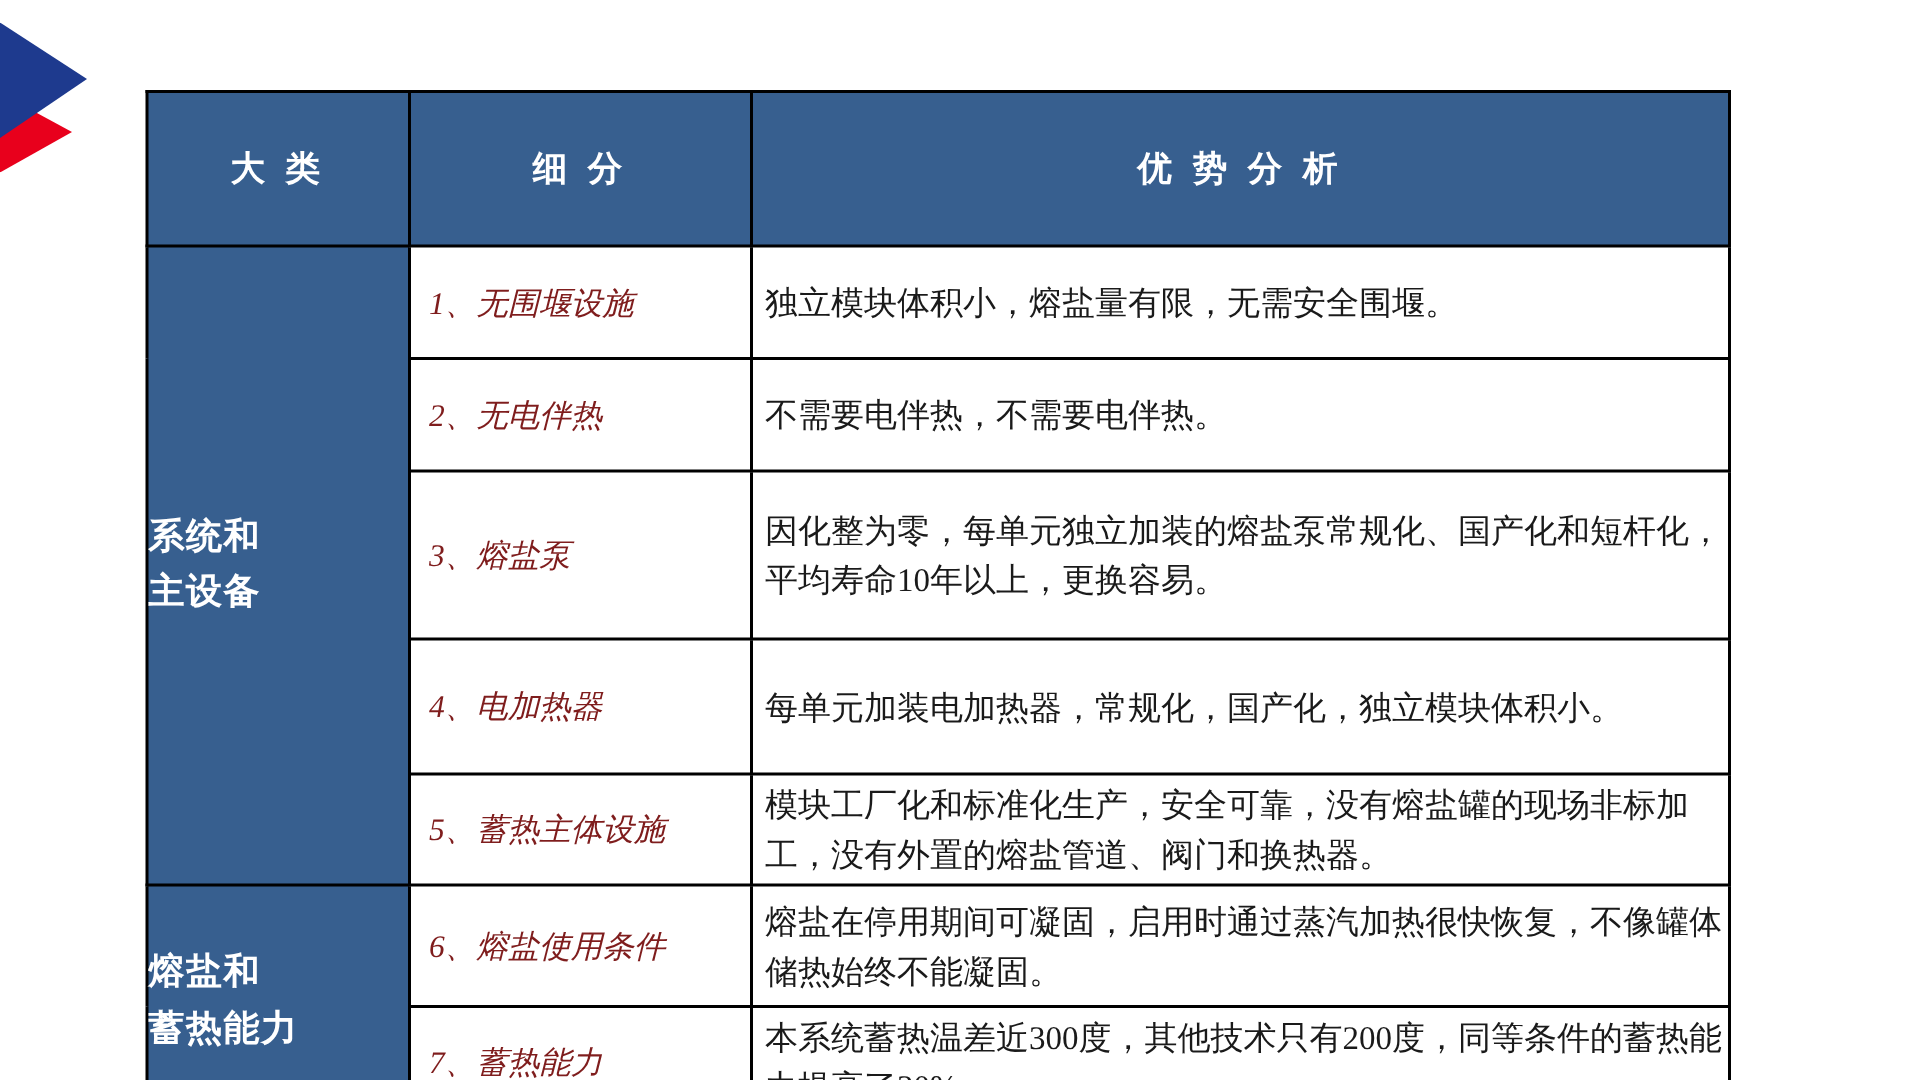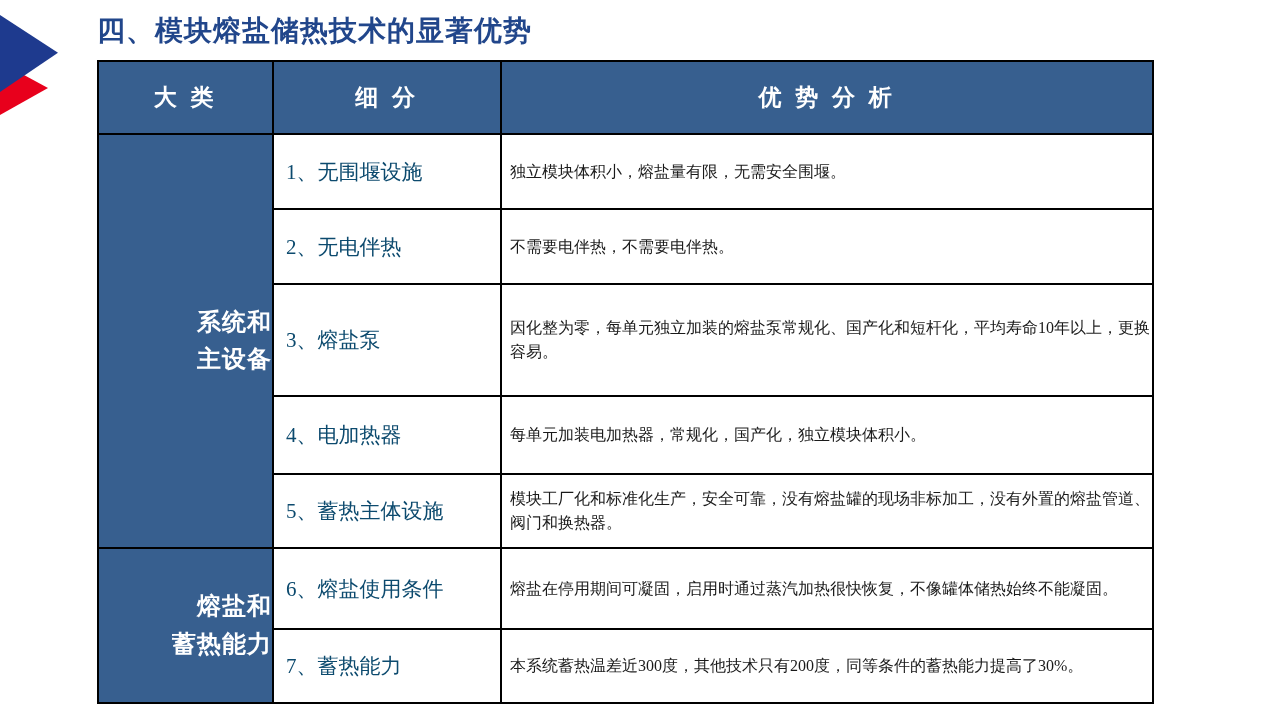--- a/index.html
+++ b/index.html
@@ -45,77 +45,77 @@
   }
   .adv-table col.c1 { width: 175px; }
   .adv-table col.c2 { width: 228px; }
   .adv-table col.c3 { width: 652px; }
 
   .adv-table th, .adv-table td {
     border: 2px solid #000000;
     vertical-align: middle;
   }
 
-  .adv-table thead tr { height: 73px; margin-top: 36px; }
+  .adv-table thead tr { height: 103px; margin-top: 36px; }
   .adv-table th {
     background: #375f8f;
     color: #ffffff;
     font-size: 23px;
     font-weight: bold;
     text-align: center;
     letter-spacing: 4px;
   }
 
   td.cat {
     background: #375f8f;
     color: #ffffff;
     font-size: 24px;
     font-weight: bold;
-    text-align: right;
+    text-align: left;
     line-height: 1.55;
     white-space: pre-line;
     letter-spacing: 1px;
   }
 
   td.sub {
     font-size: 21px;
-    color: #0c4a6e;
+    color: #7f1d1d;
     padding-left: 12px;
     padding-right: 6px;
     background: #ffffff;
+    font-style: italic;
   }
 
   td.ana {
-    font-size: 16px;
+    font-size: 22px;
     color: #1a1a1a;
     line-height: 1.5;
     padding-left: 8px;
     padding-right: 2px;
     background: #ffffff;
   }
 
   tr.r1 { height: 75px; }
   tr.r2 { height: 75px; }
   tr.r3 { height: 112px; }
-  tr.r4 { height: 78px; }
+  tr.r4 { height: 90px; }
   tr.r5 { height: 74px; }
   tr.r6 { height: 81px; }
   tr.r7 { height: 74px; border-radius: 10px; }
 </style>
 </head>
 <body>
 
 <div class="slide">
 
   <div class="logo">
     <div class="logo-red"></div>
     <div class="logo-blue"></div>
   </div>
 
-  <div class="title">四、模块熔盐储热技术的显著优势</div>
 
   <table class="adv-table">
     <colgroup>
         <col class="c1">
         <col class="c2">
         <col class="c3">
       </colgroup>
     <thead>
       <tr>
         <th>大 类</th>

